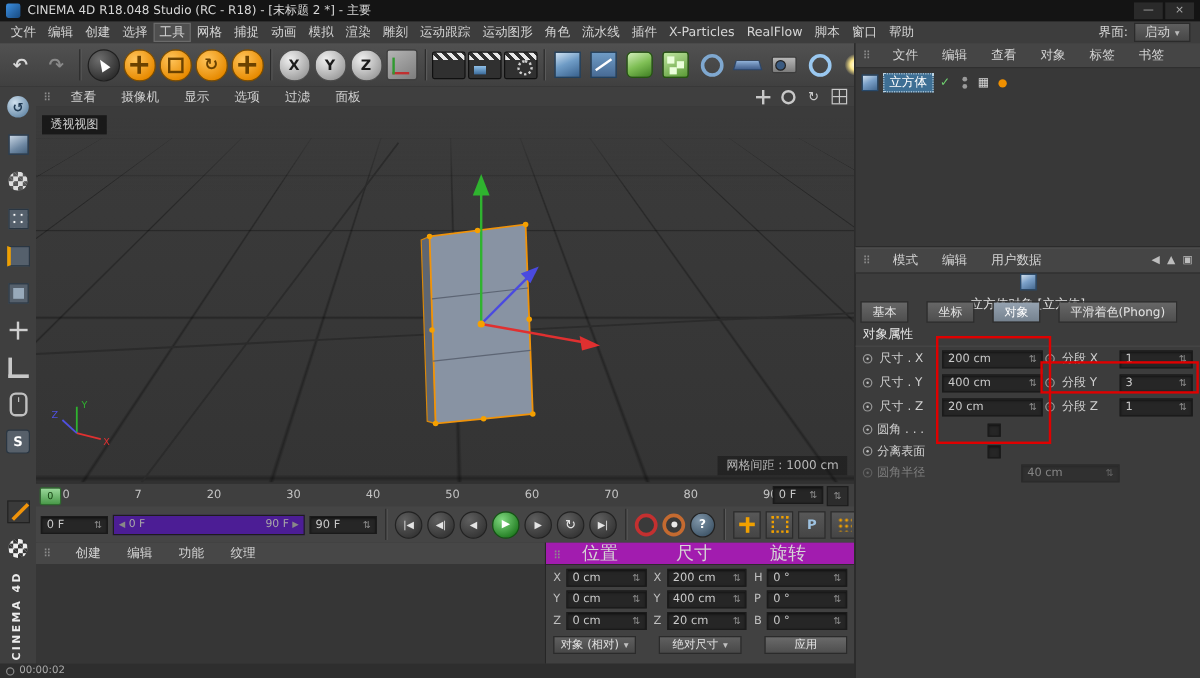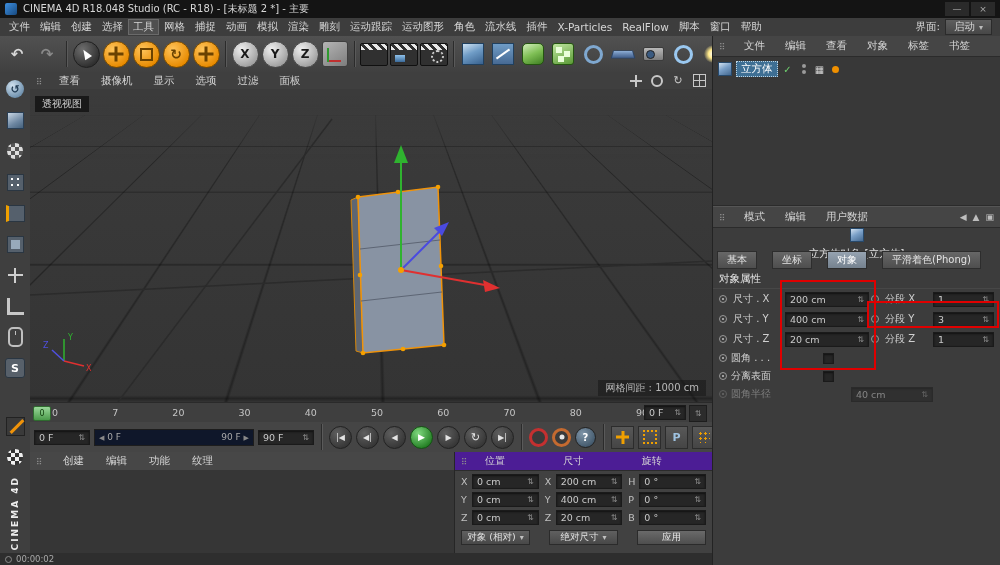--- a/index.html
+++ b/index.html
@@ -93,21 +93,21 @@
   .vp-svg{position:absolute;left:0;top:0;width:100%;height:100%;}
 
   
   .ruler{position:absolute;left:30px;top:402px;width:682px;height:20px;background:#3f3f3f;border-top:1px solid #2a2a2a;border-bottom:1px solid #2a2a2a;}
   .ruler-ticks{position:absolute;left:22px;top:4px;width:596px;display:flex;justify-content:space-between;color:#c4c4c4;font-size:9.5px;}
   .playhead{position:absolute;left:3px;top:3px;width:16px;height:13px;background:linear-gradient(#9ad89a,#4a9a4a);border:1px solid #2f6b2f;border-radius:2px;color:#12400f;font-size:8px;display:flex;align-items:center;justify-content:center;}
   .ruler-frame{position:absolute;right:26px;top:2px;width:42px;height:15px;}
   .ruler-spin{position:absolute;right:5px;top:2px;width:16px;height:15px;background:#2c2c2c;border:1px solid #1d1d1d;color:#8d8d8d;font-size:8px;display:flex;align-items:center;justify-content:center;}
   .transport{position:absolute;left:30px;top:422px;width:682px;height:30px;background:#454545;display:flex;align-items:center;gap:4px;padding:0 4px;box-sizing:border-box;}
   .tfld{width:56px;flex:0 0 auto;}
-  .range{width:150px;height:15px;background:#0f172a;border:1px solid #1d1d1d;display:flex;justify-content:space-between;align-items:center;padding:0 4px;color:#a8a8a8;font-size:9px;flex:0 0 auto;}
+  .range{width:150px;height:15px;background:#4c1d95;border:1px solid #1d1d1d;display:flex;justify-content:space-between;align-items:center;padding:0 4px;color:#a8a8a8;font-size:9px;flex:0 0 auto;}
   .range .arr{font-size:7px;color:#888;}
   .tbtn{width:21px;height:21px;border-radius:50%;background:radial-gradient(circle at 35% 30%,#5f5f5f,#343434 80%);border:1px solid #222;display:flex;align-items:center;justify-content:center;color:#e4e4e4;font-size:8px;flex:0 0 auto;}
   .tb-play{background:radial-gradient(circle at 35% 30%,#7fd87f,#1f7a1f 80%);border-color:#145214;}
   .tb-play::after{content:"▶";color:#fff;font-size:9px;}
   .tb-start::after{content:"|◀";}
   .tb-pkey::after{content:"◀|";}
   .tb-pframe::after{content:"◀";}
   .tb-nframe::after{content:"▶";}
   .tb-end::after{content:"▶|";}
   .tb-loop::after{content:"↻";font-size:11px;}
@@ -124,21 +124,21 @@
   .gridbtn{width:20px;height:20px;background:linear-gradient(#585858,#454545);border:1px solid #2c2c2c;color:#d0d0d0;display:flex;align-items:center;justify-content:center;font-size:11px;flex:0 0 auto;}
 
   
   .mat-panel{position:absolute;left:30px;top:452px;width:425px;height:101px;background:#3c3c3c;border-right:1px solid #262626;box-sizing:border-box;}
   .panel-head{height:18px;background:#474747;border-bottom:1px solid #2b2b2b;display:flex;align-items:center;gap:12px;padding:0 6px;font-size:10.5px;color:#d5d5d5;}
   .mat-body{position:absolute;left:0;right:0;top:18px;bottom:0;background:#363636;}
   .grip{width:10px;flex:0 0 auto;color:#8d8d8d;}
   .grip::after{content:"⠿";font-size:9px;}
 
   .coord-panel{position:absolute;left:455px;top:452px;width:257px;height:101px;background:#414141;box-sizing:border-box;}
-  .coord-head{height:18px;background:#4c1d95;border-bottom:1px solid #2b2b2b;display:flex;align-items:center;padding:0 6px;gap:4px;font-size:10px;color:#d5d5d5;}
+  .coord-head{height:18px;background:#a21caf;border-bottom:1px solid #2b2b2b;display:flex;align-items:center;padding:0 6px;gap:4px;font-size:15px;color:#d5d5d5;}
   .coord-head .ct{flex:1;text-align:left;padding-left:10px;}
   .coord-grid{display:flex;gap:6px;padding:3px 6px 2px;}
   .coord-col{flex:1;display:flex;flex-direction:column;gap:3px;}
   .crow{display:flex;align-items:center;gap:3px;}
   .crow .ax{width:8px;color:#c0c0c0;font-size:9.5px;flex:0 0 auto;}
   .coord-foot{display:flex;gap:19px;padding:3px 6px;}
   .coord-foot>*{flex:1;}
 
   .fld{height:15px;display:flex;align-items:center;background:#262626;border:1px solid #1a1a1a;box-shadow:inset 0 1px 2px rgba(0,0,0,.55);padding:0 4px;color:#cacaca;font-size:9.5px;box-sizing:border-box;white-space:nowrap;}
   .fld::after{content:"⇅";margin-left:auto;font-size:8px;color:#8d8d8d;padding-left:3px;}

